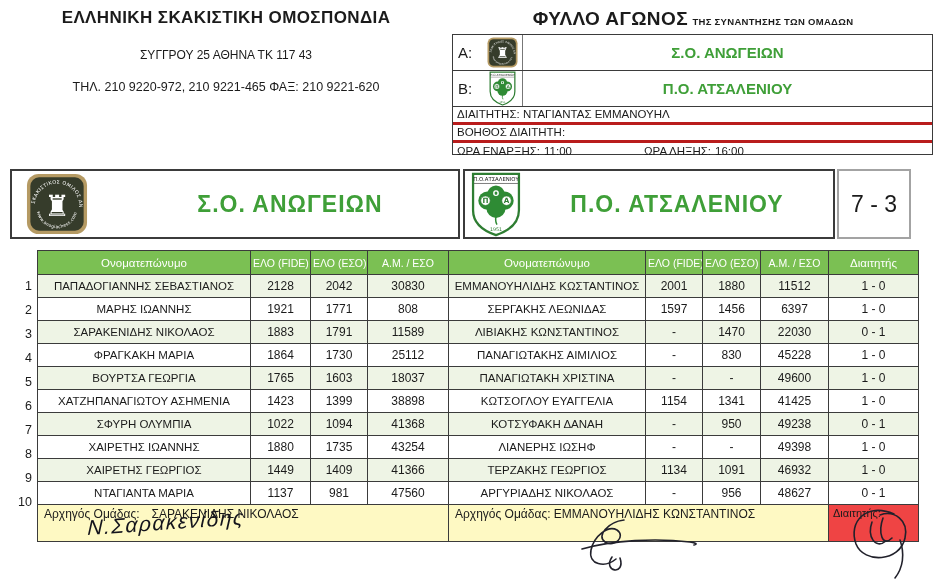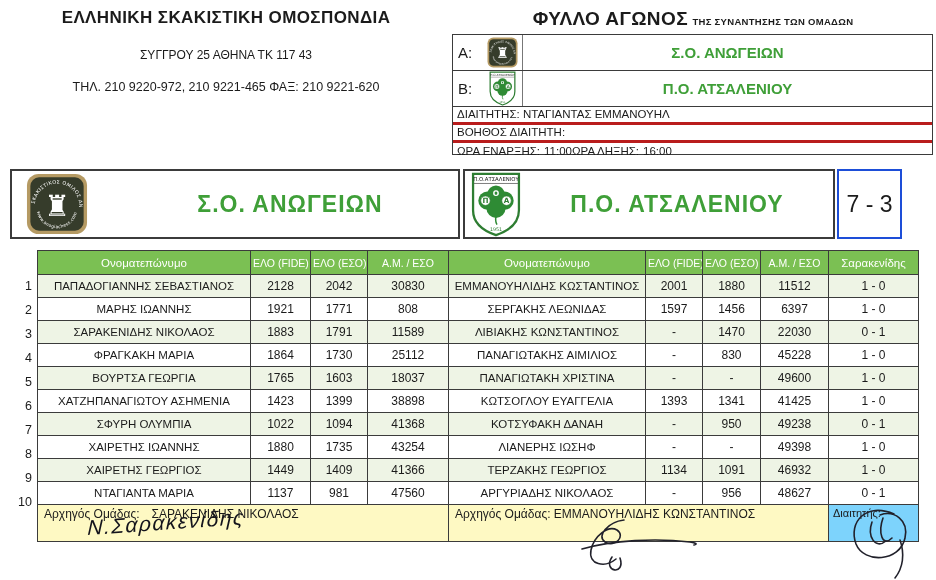--- a/index.html
+++ b/index.html
@@ -20,41 +20,41 @@
   .sheet-head .big{font-size:19px;font-weight:700;letter-spacing:.4px;}
   .sheet-head .small{font-size:9.5px;font-weight:700;letter-spacing:.3px;}
   .right-box{left:452px;top:34px;width:481px;height:121px;border:1px solid #3b3b3b;box-sizing:border-box;}
   .team-row{display:flex;align-items:center;height:36px;border-bottom:1px solid #3b3b3b;box-sizing:border-box;}
   .team-row .ab{width:24px;padding-left:5px;font-size:15px;font-weight:400;}
   .team-row .logo-cell{width:40px;display:flex;justify-content:center;align-items:center;}
   .team-row .tname{flex:1;text-align:center;font-size:15px;font-weight:700;color:var(--team-green,#3f9f38);border-left:1px solid #777;align-self:stretch;display:flex;align-items:center;justify-content:center;}
   .rb-row{height:15px;line-height:15px;font-size:11.5px;padding-left:4px;border-bottom:3px solid #b91c1c;}
   .rb-row.times{display:flex;border-bottom:none;height:17px;line-height:17px;}
   .rb-row.times .v{margin-left:4px;}
-  .rb-row.times .l2{}
+  .rb-row.times .l2{margin-left:72px;}
   
   .banner{border:2px solid #3b3b3b;box-sizing:border-box;display:flex;align-items:center;}
   .banner-a{left:10px;top:169px;width:450px;height:70px;}
   .banner-b{left:463px;top:169px;width:372px;height:70px;}
   .banner .bname{flex:1;text-align:center;font-size:23px;font-weight:700;letter-spacing:1px;color:var(--team-green,#3f9f38);}
   .banner-a .bname{padding-left:34px;}
   .banner .blogo{margin-left:14px;display:flex;align-items:center;}
-  .score-box{left:837px;top:169px;width:65px;height:70px;border:2px solid #1d4ed8;box-sizing:border-box;
+  .score-box{left:837px;top:169px;width:74px;height:70px;border:2px solid #a3a3a3;box-sizing:border-box;
     display:flex;align-items:center;justify-content:center;font-size:23px;font-weight:500;}
   
   .match-table{left:37px;top:250px;width:881px;border-collapse:collapse;table-layout:fixed;}
   .match-table th,.match-table td{border:1px solid #3b3b3b;padding:0 2px;overflow:hidden;white-space:nowrap;}
   .match-table th{height:23px;background:var(--header-green,#7bc053);color:#fff;font-weight:400;font-size:11.5px;}
   .match-table th.narrow{font-size:10.5px;}
   .match-table td{height:22px;text-align:center;font-size:12px;}
   .match-table td.name-cell{font-size:11.5px;}
   .match-table tr.tint td{background:var(--row-tint,#eef4e5);}
   .match-table td.foot{height:32px;vertical-align:top;text-align:left;font-size:12px;padding:2px 6px;background:#fef9c3;}
   .match-table td.foot .cap-name{margin-left:12px;}
-  .match-table td.foot-arb{height:32px;vertical-align:top;text-align:left;font-size:11px;padding:2px 4px;background:#7dd3fc;}
+  .match-table td.foot-arb{height:32px;vertical-align:top;text-align:left;font-size:11px;padding:2px 4px;background:#ef4444;}
   .numcol{left:4px;top:274px;width:28px;}
   .numcol .row-no{height:24px;line-height:24px;text-align:right;font-size:12.5px;}
   
   .sig-a{left:88px;top:516px;font-size:21px;font-style:italic;letter-spacing:1.5px;color:#14141c;
     transform:rotate(-4deg) skewX(-6deg);transform-origin:left top;white-space:nowrap;}
   .sig-svg path{fill:none;stroke:#21212b;stroke-width:1.6;stroke-linecap:round;}
   
   svg text{font-family:"DejaVu Sans",sans-serif;}
 </style>
 </head>
@@ -183,21 +183,21 @@
     <thead>
       <tr>
         <th>Ονοματεπώνυμο</th>
         <th class="narrow">ΕΛΟ (FIDE)</th>
         <th class="narrow">ΕΛΟ (ΕΣΟ)</th>
         <th class="narrow">Α.Μ. / ΕΣΟ</th>
         <th>Ονοματεπώνυμο</th>
         <th class="narrow">ΕΛΟ (FIDE)</th>
         <th class="narrow">ΕΛΟ (ΕΣΟ)</th>
         <th class="narrow">Α.Μ. / ΕΣΟ</th>
-        <th>Σαρακενίδης</th>
+        <th>Διαιτητής</th>
       </tr>
     </thead>
     <tbody>
         <tr class="tint">
           <td class="name-cell">ΠΑΠΑΔΟΓΙΑΝΝΗΣ ΣΕΒΑΣΤΙΑΝΟΣ</td>
           <td>2128</td>
           <td>2042</td>
           <td>30830</td>
           <td class="name-cell">ΕΜΜΑΝΟΥΗΛΙΔΗΣ ΚΩΣΤΑΝΤΙΝΟΣ</td>
           <td>2001</td>
@@ -248,21 +248,21 @@
           <td>-</td>
           <td>49600</td>
           <td>1 - 0</td>
         </tr>
         <tr class="">
           <td class="name-cell">ΧΑΤΖΗΠΑΝΑΓΙΩΤΟΥ ΑΣΗΜΕΝΙΑ</td>
           <td>1423</td>
           <td>1399</td>
           <td>38898</td>
           <td class="name-cell">ΚΩΤΣΟΓΛΟΥ ΕΥΑΓΓΕΛΙΑ</td>
-          <td>1393</td>
+          <td>1154</td>
           <td>1341</td>
           <td>41425</td>
           <td>1 - 0</td>
         </tr>
         <tr class="tint">
           <td class="name-cell">ΣΦΥΡΗ ΟΛΥΜΠΙΑ</td>
           <td>1022</td>
           <td>1094</td>
           <td>41368</td>
           <td class="name-cell">ΚΟΤΣΥΦΑΚΗ ΔΑΝΑΗ</td>

